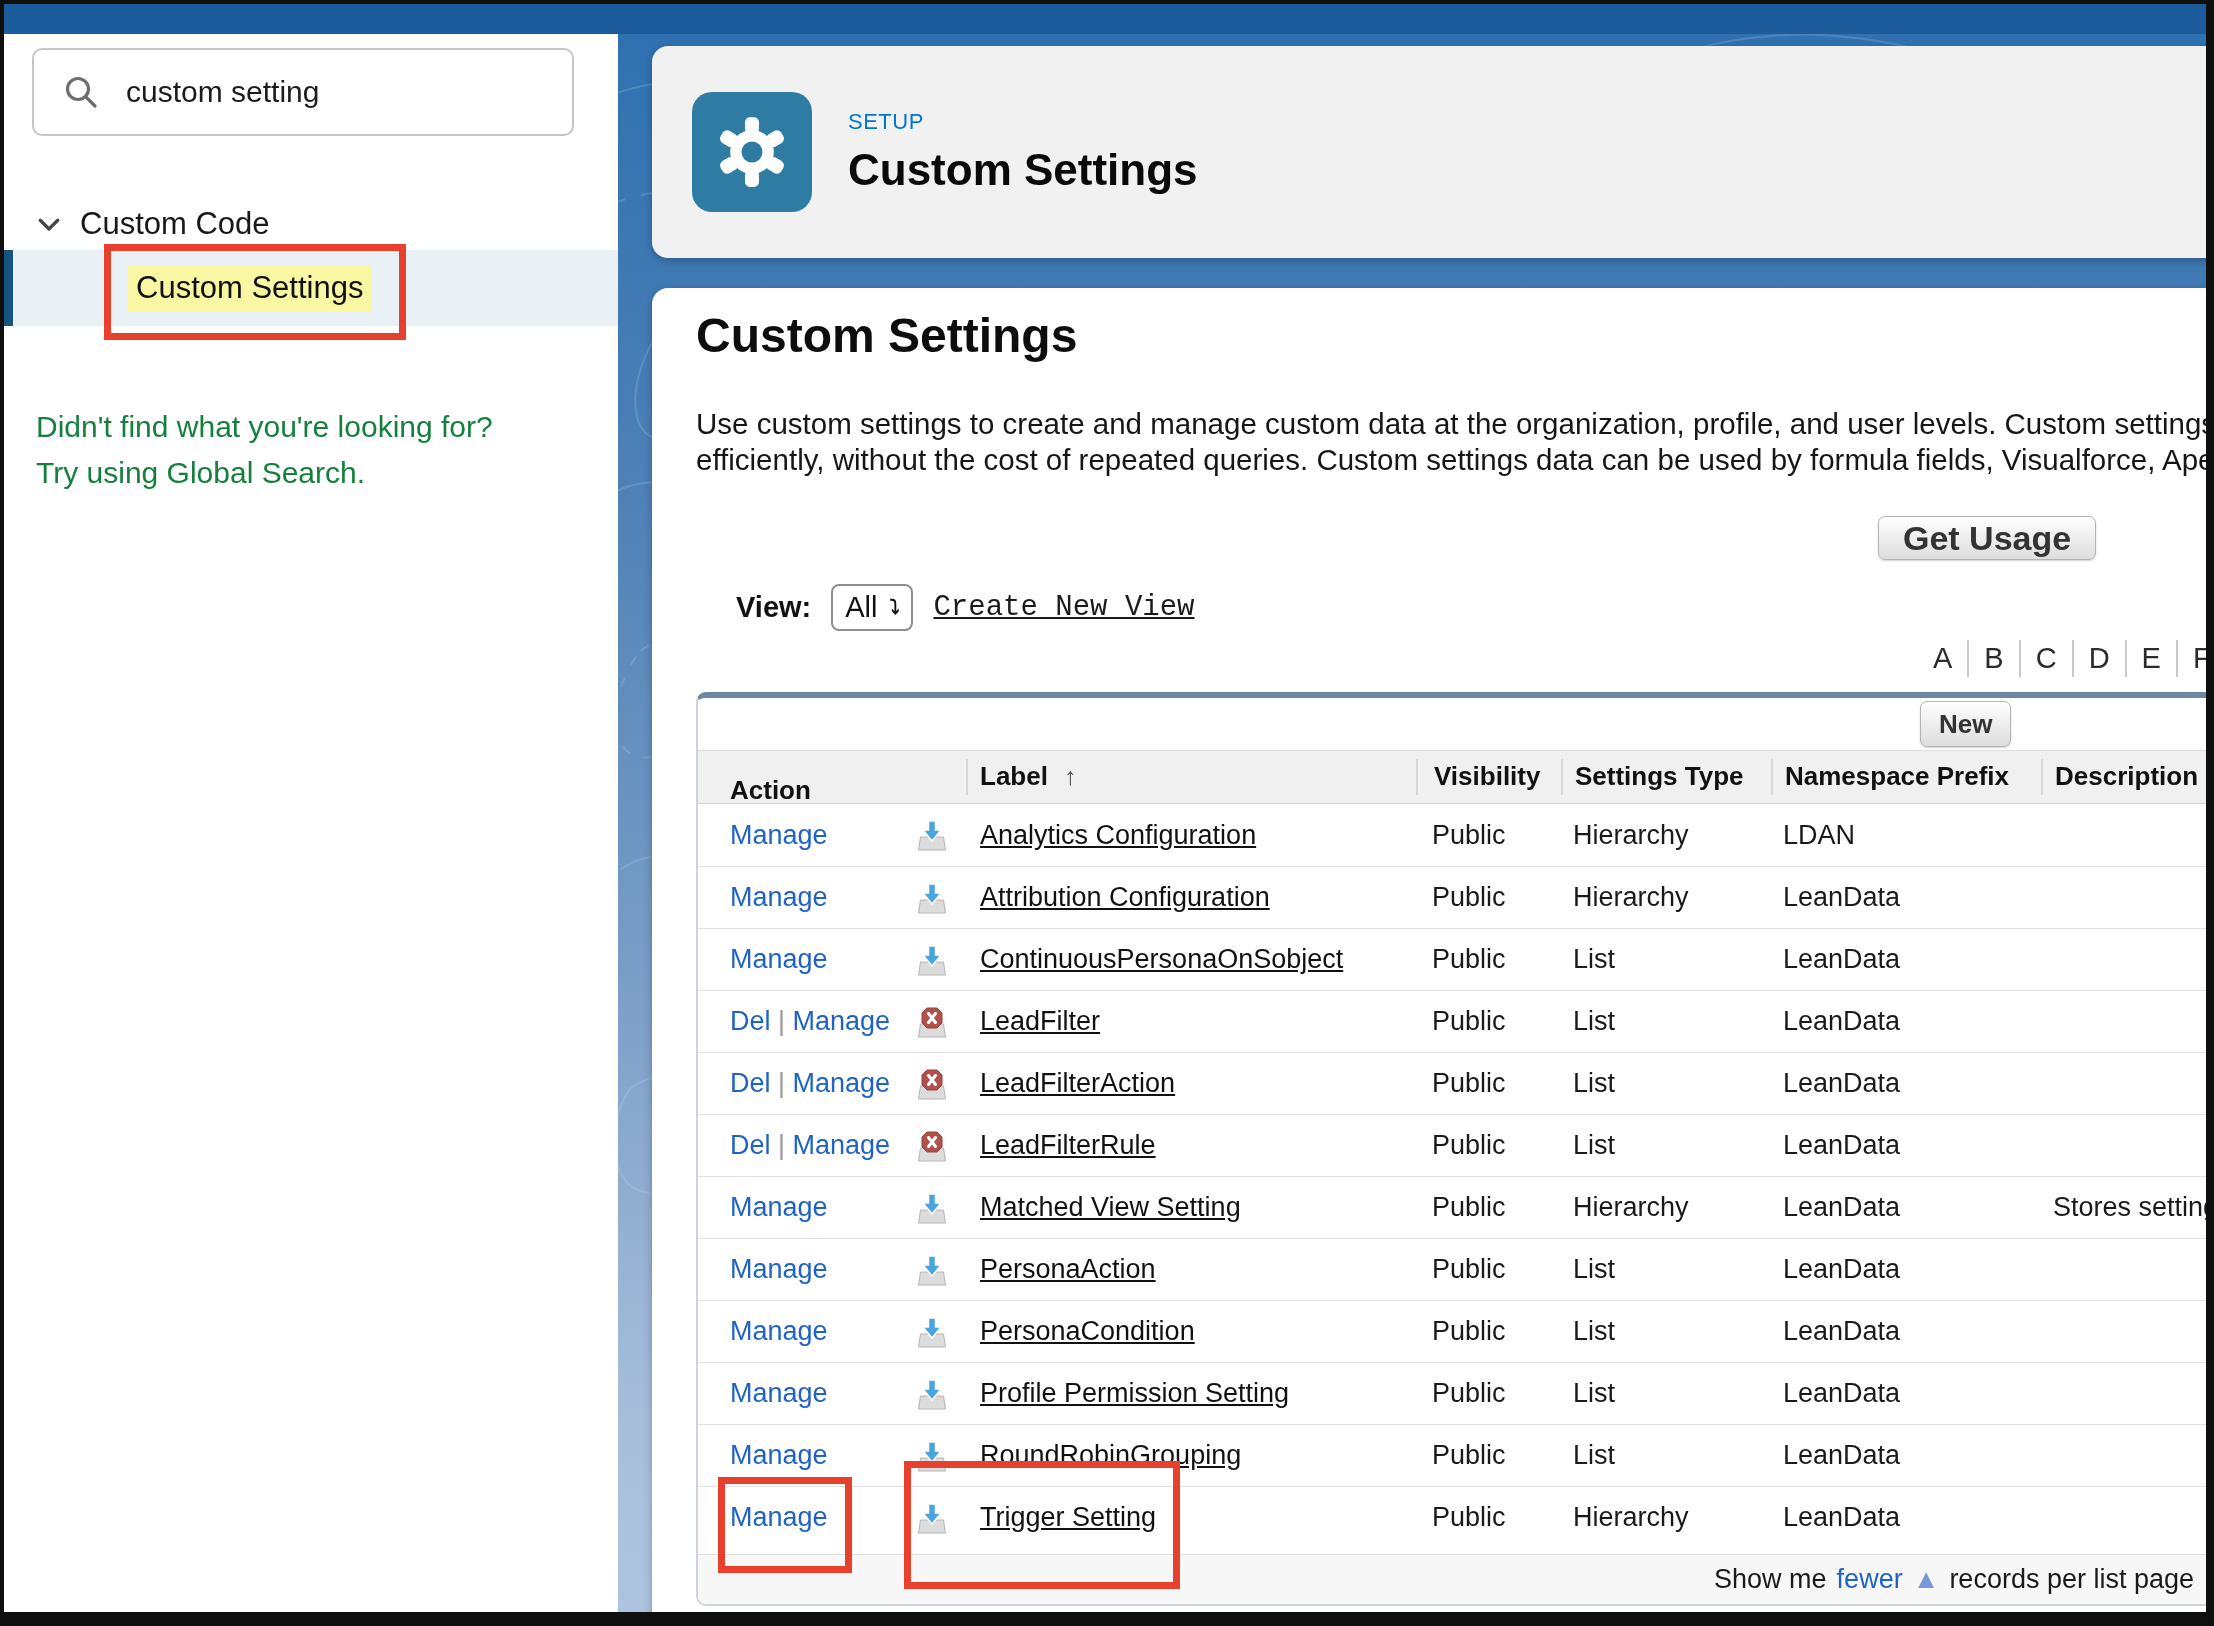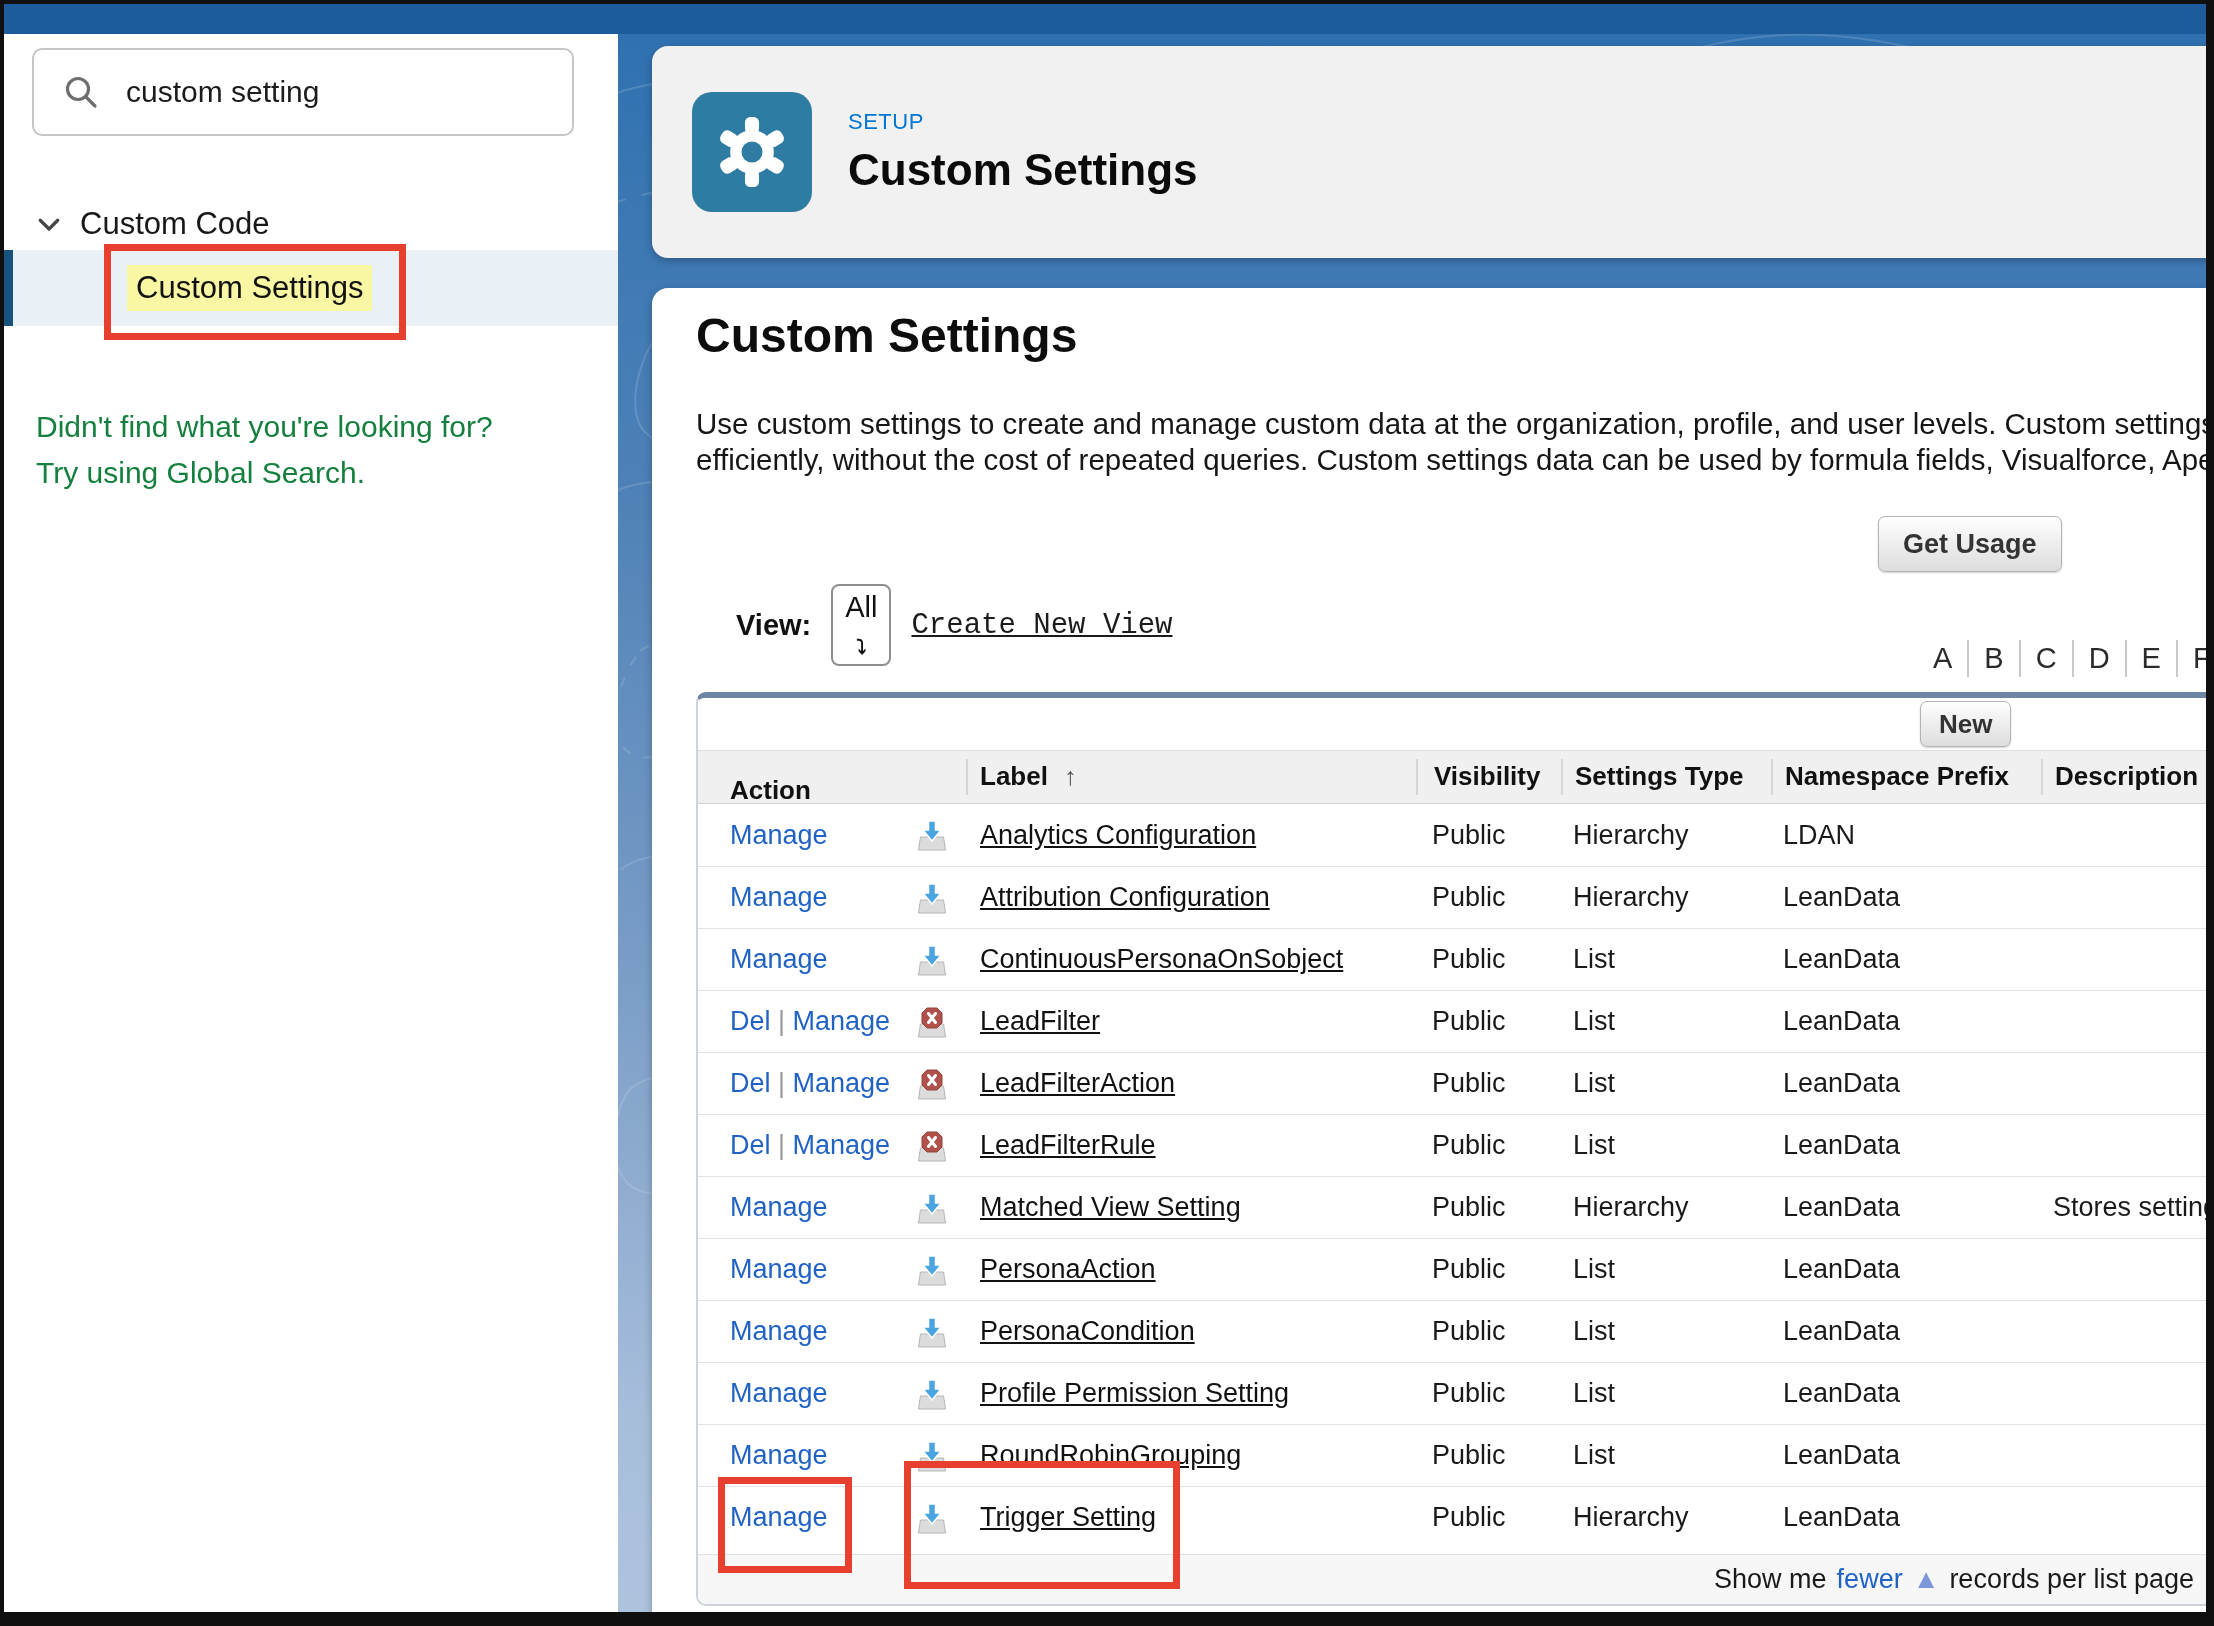--- a/index.html
+++ b/index.html
@@ -42,26 +42,26 @@
     align-items:center;justify-content:center;flex:0 0 auto;}
   .eyebrow{font-size:22px;color:#0176d3;letter-spacing:.5px;margin-bottom:10px;}
   .hdr-title{font-size:44px;font-weight:bold;color:#0a0a0a;}
 
   .content-card{position:absolute;left:34px;top:254px;right:-30px;bottom:-30px;background:#ffffff;
     border-radius:16px;box-shadow:0 3px 8px rgba(0,0,0,.25);z-index:1;}
   .page-h2{position:absolute;left:44px;top:20px;font-size:48px;font-weight:bold;color:#0d0d0d;margin:0;}
   .desc{position:absolute;left:44px;top:118px;font-size:29.5px;line-height:36px;color:#161616;white-space:nowrap;}
   .btn{display:inline-flex;align-items:center;justify-content:center;
     background:linear-gradient(#ffffff,#ececec 55%,#dddddd);border:1px solid #b3b3b3;border-radius:7px;
-    font-weight:bold;font-size:27px;color:#333;padding:0 24px;height:56px;box-shadow:0 1px 2px rgba(0,0,0,.18);cursor:pointer;}
+    font-weight:bold;font-size:34px;color:#333;padding:0 24px;height:44px;box-shadow:0 1px 2px rgba(0,0,0,.18);cursor:pointer;}
   .get-usage{position:absolute;left:1226px;top:228px;}
   .view-row{position:absolute;left:84px;top:296px;display:flex;align-items:center;gap:20px;font-size:29px;color:#111;}
   .view-label{font-weight:bold;}
   .select{display:inline-flex;align-items:center;gap:12px;border:2px solid #8f8f8f;border-radius:8px;
-    padding:5px 12px;font-size:29px;background:#fff;cursor:pointer;flex-direction:column;}
+    padding:5px 12px;font-size:29px;background:#fff;cursor:pointer;}
   .caret{font-size:20px;font-weight:bold;}
   .cnv-link{color:#1b1b1b;text-decoration:underline;cursor:pointer;font-family:Liberation Mono, monospace;}
   .alpha-row{position:absolute;left:1266px;top:352px;display:flex;font-size:29px;color:#2b2b2b;}
   .alpha-row span.letter{padding:2px 15px;border-right:2px solid #c9c9c9;cursor:pointer;}
 
   
   .table-wrap{position:absolute;left:44px;top:404px;width:1546px;height:914px;background:#fff;
     border:2px solid #cdd3da;border-top:6px solid #6d86a3;border-radius:10px;overflow:hidden;}
   .topband{position:relative;height:52px;background:#fff;}
   .new-btn{position:absolute;left:1222px;top:3px;height:46px;padding:0 18px;font-size:26px;}

